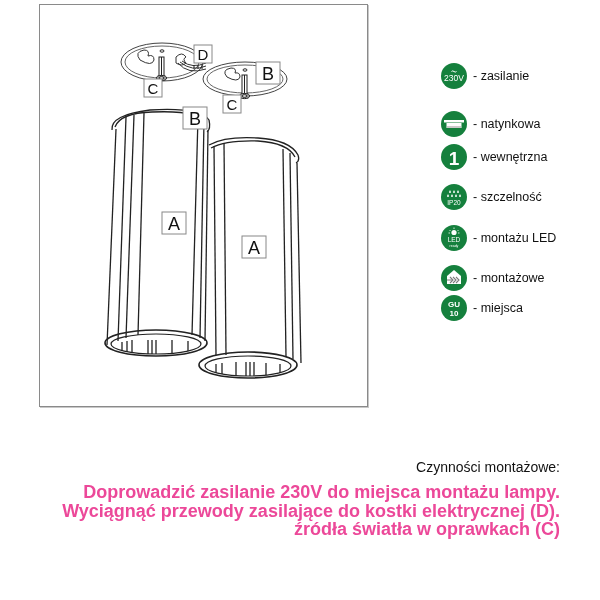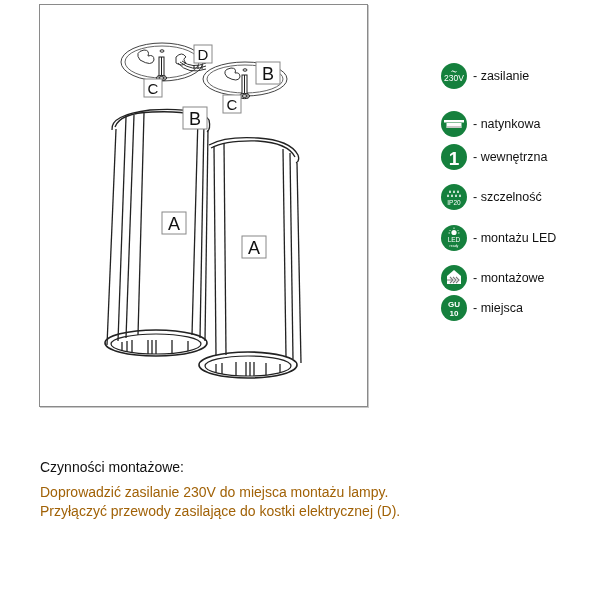--- a/index.html
+++ b/index.html
@@ -10,23 +10,23 @@
                      border: 1px solid #8a8a8a; box-shadow: 1px 1px 0 #c8c8c8; background: #fff; }
     .diagram-frame svg { position: absolute; left: 0; top: 0; }
 
     .legend { position: absolute; left: 441px; top: 62px; width: 159px; }
     .legend-item { position: absolute; left: 0; height: 28px; display: flex; align-items: center; }
     .legend-icon { width: 26px; height: 26px; border-radius: 50%; background: #15803d;
                    position: relative; flex: none; color: #fff; overflow: hidden; }
     .legend-icon svg { position: absolute; left: 0; top: 0; }
     .legend-label { margin-left: 6px; font-size: 12.5px; color: #111; white-space: nowrap; }
 
-    .instructions { position: absolute; left: 40px; top: 458px; width: 520px; }
+    .instructions { position: absolute; left: 40px; top: 458px; width: 520px; text-align: right; }
     .instr-title { font-size: 14px; line-height: 18px; color: #111; margin: 0 0 7px 0; }
-    .instr-line { font-size: 14px; line-height: 18.6px; color: #a16207; white-space: nowrap; }
+    .instr-line { font-size: 18px; line-height: 18.6px; color: #ec4899; white-space: nowrap; font-weight: bold; }
 
     .callout { font-family: "Liberation Sans", sans-serif; }
   </style>
 </head>
 <body>
 
 <div class="diagram-frame">
   <svg width="327" height="401" viewBox="0 0 327 401" xmlns="http://www.w3.org/2000/svg">
     <g fill="none" stroke="#222" stroke-width="1">
 
@@ -208,14 +208,15 @@
         <text x="13" y="21" font-size="8" font-weight="bold" fill="#fff" text-anchor="middle" font-family="Liberation Sans, sans-serif">10</text>
       </svg>
     </div>
     <span class="legend-label">- miejsca</span>
   </div>
 </div>
 
 <div class="instructions">
   <div class="instr-title">Czynności montażowe:</div>
   <div class="instr-line">Doprowadzić zasilanie 230V do miejsca montażu lampy.</div>
-  <div class="instr-line">Przyłączyć przewody zasilające do kostki elektrycznej (D).</div>
+  <div class="instr-line">Wyciągnąć przewody zasilające do kostki elektrycznej (D).</div>
+  <div class="instr-line">źródła światła w oprawkach (C)</div>
 </div>
 
 </body></html>

